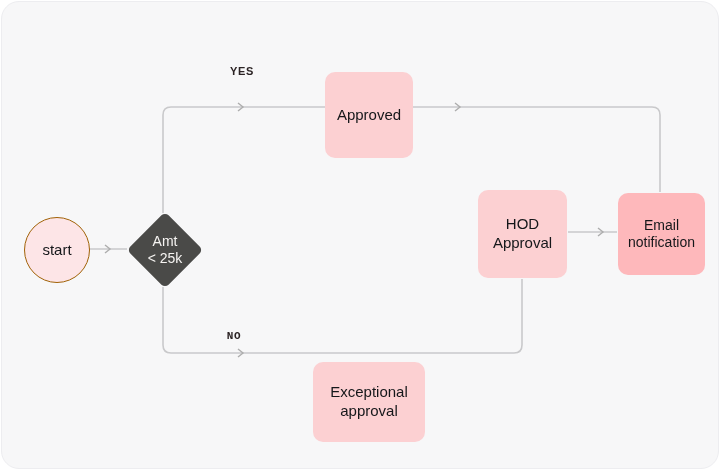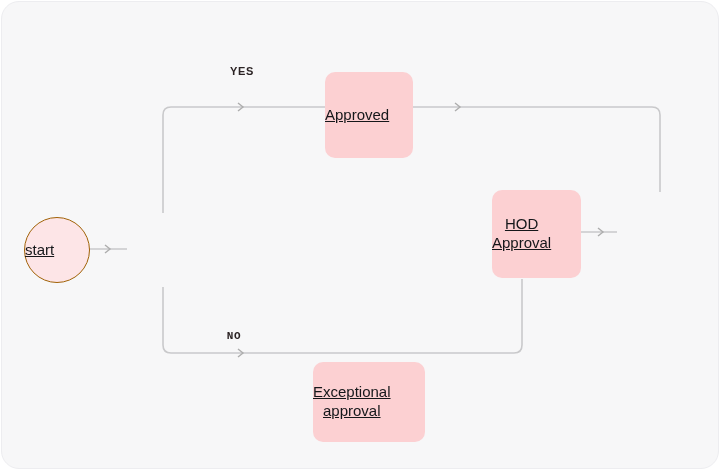--- a/index.html
+++ b/index.html
@@ -1,33 +1,33 @@
 <!DOCTYPE html>
 <html><head>
 <meta charset="utf-8">
 <style>
   html,body{margin:0;padding:0;background:#ffffff;}
   body{font-family:"Liberation Sans","DejaVu Sans",sans-serif;}
   .stage{position:relative;width:720px;height:470px;background:#ffffff;overflow:hidden;}
   .card{position:absolute;inset:1px;background:#f7f7f8;border:1px solid #ededf0;border-radius:18px;}
   .connectors{position:absolute;left:0;top:0;width:720px;height:470px;}
-  .node{position:absolute;display:flex;align-items:center;justify-content:flex-start;
-        color:#15171a;text-align:center;text-decoration:underline;}
+  .node{position:absolute;display:flex;align-items:center;justify-content:center;
+        color:#15171a;text-align:center;}
   .node span{white-space:pre-line;line-height:1.25;}
   .circle{left:24px;top:217px;width:64px;height:64px;border-radius:50%;
           background:#fde5e7;border:1px solid #a16207;font-size:15px;}
   .diamond-wrap{left:127px;top:214px;width:76px;height:72px;}
   .diamond-shape{position:absolute;left:11px;top:9px;width:54px;height:54px;
           background:#4a4a48;border-radius:5px;transform:rotate(45deg);}
   .diamond-label{position:absolute;inset:0;display:flex;align-items:center;justify-content:center;
           color:#f6f4f2;font-size:14px;white-space:pre-line;line-height:1.25;text-align:center;}
   .box{border-radius:10px;background:#fcd0d2;font-size:15px;}
   .box-approved{left:325px;top:72px;width:88px;height:86px;}
   .box-exceptional{left:313px;top:318px;width:112px;height:80px;margin-top:44px;}
-  .box-hod{left:492px;top:190px;width:89px;height:88px;}
+  .box-hod{left:478px;top:190px;width:89px;height:88px;}
   .box-email{left:618px;top:193px;width:87px;height:82px;background:#feb8bb;font-size:14px;}
   .edge-label{position:absolute;width:40px;text-align:center;font-size:11px;font-weight:600;
           letter-spacing:.6px;color:#2b2324;}
   .edge-label-yes{left:222px;top:65px;}
   .edge-label-no{left:214px;top:330px;font-family:Liberation Mono, monospace;}
 </style>
 </head>
 <body>
 
 <div class="stage">
@@ -46,31 +46,40 @@
       <polyline points="455,103 460,107 455,111"></polyline>
       <polyline points="238,349 243,353 238,357"></polyline>
       <polyline points="598,228 603,232 598,236"></polyline>
     </g>
   </svg>
 
   <div class="node circle">
     <span>start</span>
   </div>
 
+  <div class="node diamond-wrap">
+    <div class="diamond-shape"></div>
+    <span class="diamond-label">Amt
+&lt; 25k</span>
+  </div>
 
   <div class="node box box-approved">
     <span>Approved</span>
   </div>
 
   <div class="node box box-exceptional">
     <span>Exceptional
 approval</span>
   </div>
 
   <div class="node box box-hod">
     <span>HOD
 Approval</span>
   </div>
 
+  <div class="node box box-email">
+    <span>Email
+notification</span>
+  </div>
 
   <div class="edge-label edge-label-yes">YES</div>
   <div class="edge-label edge-label-no">NO</div>
 </div>
 
 </body></html>

